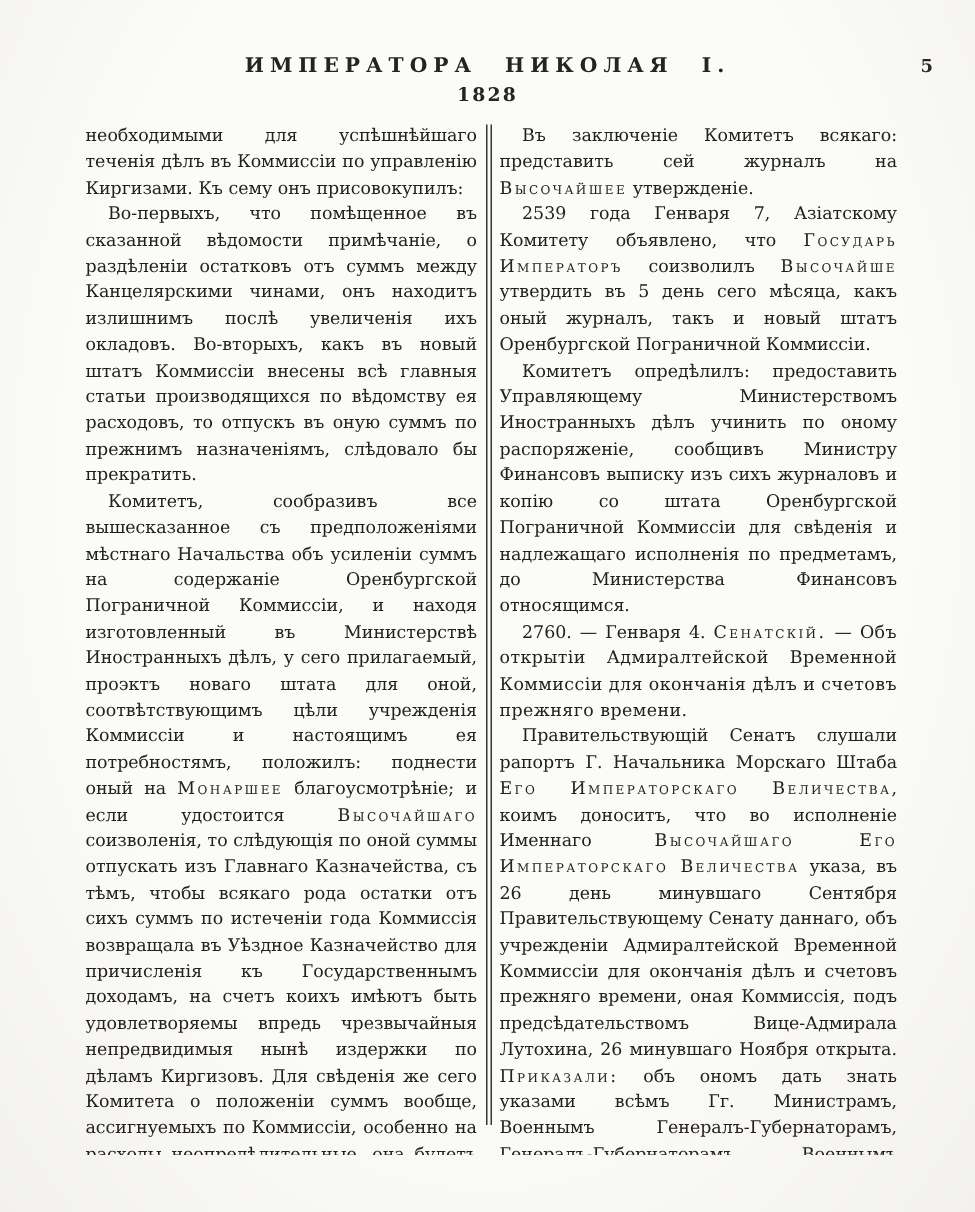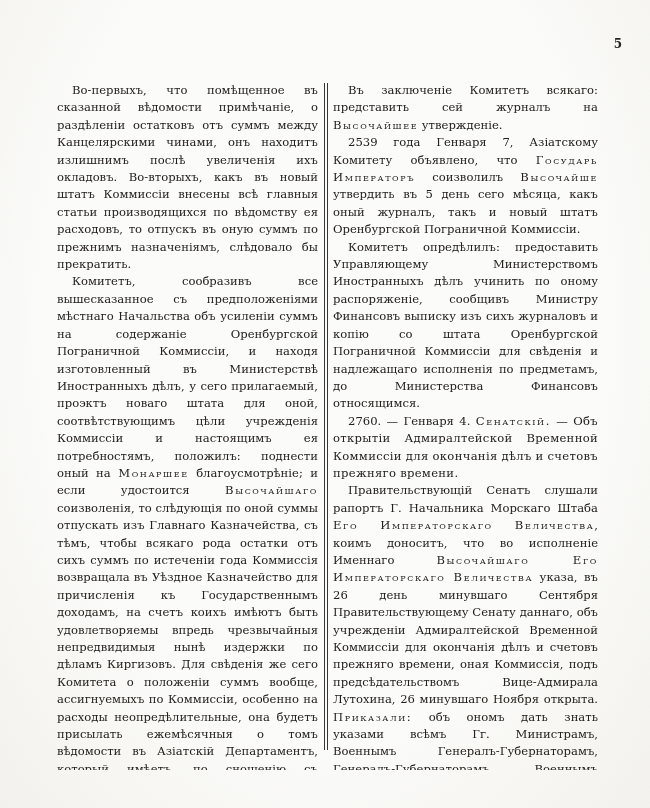--- a/index.html
+++ b/index.html
@@ -77,26 +77,29 @@
     letter-spacing: 1.6px;
   }
   p.heading .i { letter-spacing: 0.3px; }
 </style>
 </head>
 <body>
 
 <div class="page">
 
   <div class="running-head">
+    <span class="header-title">ИМПЕРАТОРА НИКОЛАЯ I.</span>
     <span class="page-number">5</span>
   </div>
 
+  <div class="year-line">1828</div>
 
   <div class="columns">
     <div class="col col-left" id="col-left">
+        <p class="para no-indent"><span class="n">необходимыми для успѣшнѣйшаго теченія дѣлъ въ Коммиссіи по управленію Киргизами. Къ сему онъ присовокупилъ:</span></p>
         <p class="para"><span class="i">Во-первыхъ</span><span class="n">, что помѣщенное въ сказанной вѣдомости примѣчаніе, о раздѣленіи остатковъ отъ суммъ между Канцелярскими чинами, онъ находитъ излишнимъ послѣ увеличенія ихъ окладовъ. </span><span class="i">Во-вторыхъ</span><span class="n">, какъ въ новый штатъ Коммиссіи внесены всѣ главныя статьи производящихся по вѣдомству ея расходовъ, то отпускъ въ оную суммъ по прежнимъ назначеніямъ, слѣдовало бы прекратить.</span></p>
         <p class="para"><span class="n">Комитетъ, сообразивъ все вышесказанное съ предположеніями мѣстнаго Начальства объ усиленіи суммъ на содержаніе Оренбургской Пограничной Коммиссіи, и находя изготовленный въ Министерствѣ Иностранныхъ дѣлъ, у сего прилагаемый, проэктъ новаго штата для оной, соотвѣтствующимъ цѣли учрежденія Коммиссіи и настоящимъ ея потребностямъ, положилъ: поднести оный на </span><span class="sc">Монаршее</span><span class="n"> благоусмотрѣніе; и если удостоится </span><span class="sc">Высочайшаго</span><span class="n"> соизволенія, то слѣдующія по оной суммы отпускать изъ Главнаго Казначейства, съ тѣмъ, чтобы всякаго рода остатки отъ сихъ суммъ по истеченіи года Коммиссія возвращала въ Уѣздное Казначейство для причисленія къ Государственнымъ доходамъ, на счетъ коихъ имѣютъ быть удовлетворяемы впредь чрезвычайныя непредвидимыя нынѣ издержки по дѣламъ Киргизовъ. Для свѣденія же сего Комитета о положеніи суммъ вообще, ассигнуемыхъ по Коммиссіи, особенно на расходы неопредѣлительные, она будетъ присылать ежемѣсячныя о томъ вѣдомости въ Азіатскій Департаментъ, который имѣетъ, по сношенію съ Оренбургскою Пограничною Коммиссіею, привести въ ясность всѣ суммы, по прежнимъ постановленіямъ въ оную отпускаемыя, и кои, за учиненнымъ нынѣ по новому штату распоряженіемъ, не будутъ болѣе нужны, и о томъ, что окажется, доложить сему Комитету.</span></p>
       </div>
     <div class="divider"></div>
     <div class="col col-right" id="col-right">
         <p class="para"><span class="n">Въ заключеніе Комитетъ всякаго: представить сей журналъ на </span><span class="sc">Высочайшее</span><span class="n"> утвержденіе.</span></p>
         <p class="para"><span class="n">2539 года Генваря 7, Азіатскому Комитету объявлено, что </span><span class="sc">Государь Императоръ</span><span class="n"> соизволилъ </span><span class="sc">Высочайше</span><span class="n"> утвердить въ 5 день сего мѣсяца, какъ оный журналъ, такъ и новый штатъ Оренбургской Пограничной Коммиссіи.</span></p>
         <p class="para"><span class="n">Комитетъ опредѣлилъ: предоставить Управляющему Министерствомъ Иностранныхъ дѣлъ учинить по оному распоряженіе, сообщивъ Министру Финансовъ выписку изъ сихъ журналовъ и копію со штата Оренбургской Пограничной Коммиссіи для свѣденія и надлежащаго исполненія по предметамъ, до Министерства Финансовъ относящимся.</span></p>
         <p class="para heading"><span class="n">2760. — Генваря 4. </span><span class="sc">Сенатскій.</span><span class="n"> — </span><span class="i">Объ открытіи Адмиралтейской Временной Коммиссіи для окончанія дѣлъ и счетовъ прежняго времени.</span></p>
         <p class="para"><span class="n">Правительствующій Сенатъ слушали рапортъ Г. Начальника Морскаго Штаба </span><span class="sc">Его Императорскаго Величества</span><span class="n">, коимъ доноситъ, что во исполненіе Именнаго </span><span class="sc">Высочайшаго Его Императорскаго Величества</span><span class="n"> указа, въ 26 день минувшаго Сентября Правительствующему Сенату даннаго, объ учрежденіи Адмиралтейской Временной Коммиссіи для окончанія дѣлъ и счетовъ прежняго времени, оная Коммиссія, подъ предсѣдательствомъ Вице-Адмирала Лутохина, 26 минувшаго Ноября открыта. </span><span class="sc">Приказали:</span><span class="n"> объ ономъ дать знать указами всѣмъ Гг. Министрамъ, Военнымъ Генералъ-Губернаторамъ, Генералъ-Губернаторамъ, Военнымъ Губернаторамъ, управляющимъ гражданскою частію и Градоначальникамъ, Губернскимъ и Областнымъ Правленіямъ и Правительствамъ, Войска Донскаго Войсковой Канцеляріи и Присутственнымъ мѣстамъ; а въ Святѣйшій Правительствующій Синодъ, во всѣ Правитель-</span></p>

